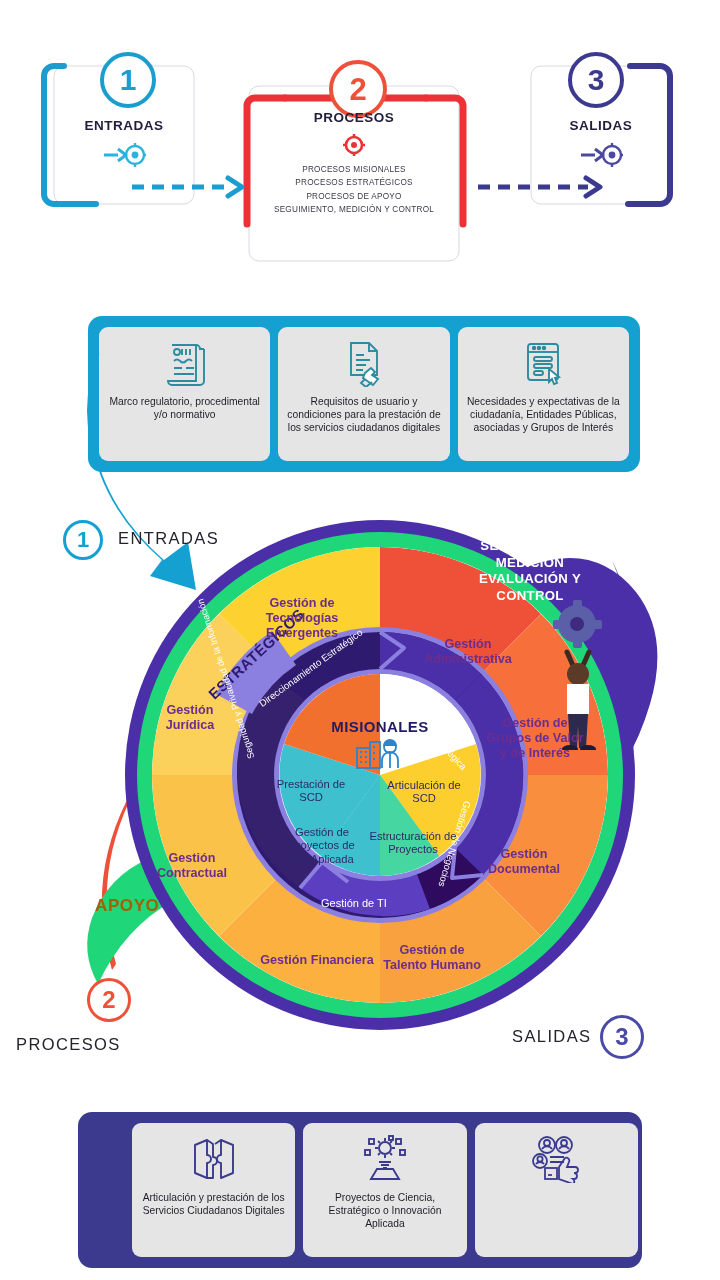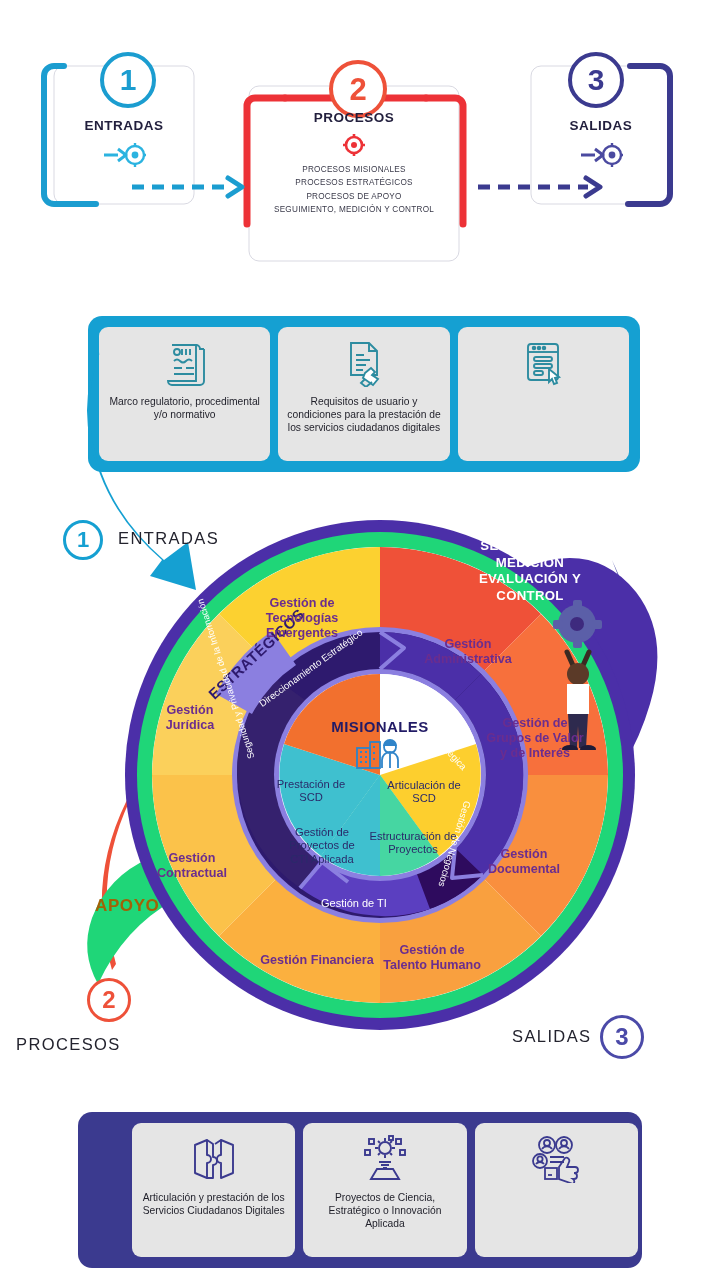--- a/index.html
+++ b/index.html
@@ -180,20 +180,21 @@
               <path d="M8 13h30"></path>
             <circle cx="14" cy="9" r="1.3" fill="#2d8ca0"></circle>
               <circle cx="19" cy="9" r="1.3" fill="#2d8ca0"></circle>
               <circle cx="24" cy="9" r="1.3" fill="#2d8ca0"></circle>
             <rect x="14" y="18" width="18" height="4" rx="2"></rect>
               <rect x="14" y="25" width="18" height="4" rx="2"></rect>
             <rect x="14" y="32" width="9" height="4" rx="2"></rect>
             <path d="M29 30l10 8-4 1 2 5-3 1-2-5-3 3z" fill="#fff"></path>
           </svg>
         </div>
+        <div class="cap">Necesidades y expectativas de la ciudadanía, Entidades Públicas, asociadas y Grupos de Interés</div>
       </div>
     </div>
   </div>
 
   <div class="wheel">
     <svg width="720" height="1280" viewBox="0 0 720 1280">
       <defs>
         <clipPath id="clipOuter">
             <circle cx="380" cy="775" r="228"></circle>
           </clipPath>

